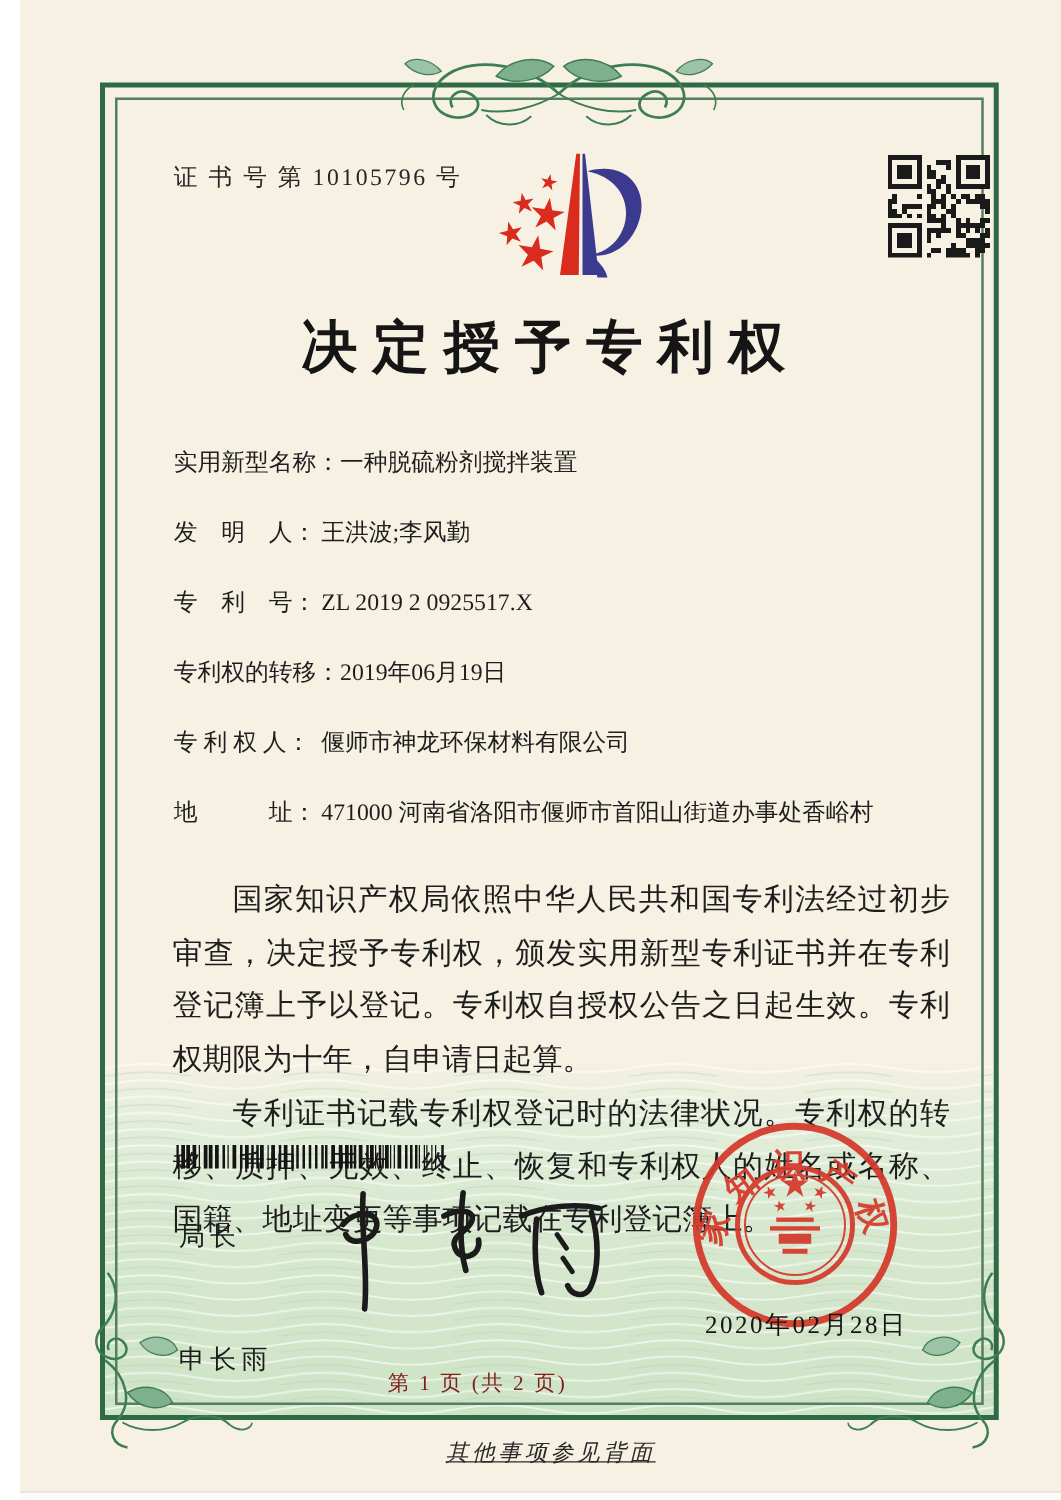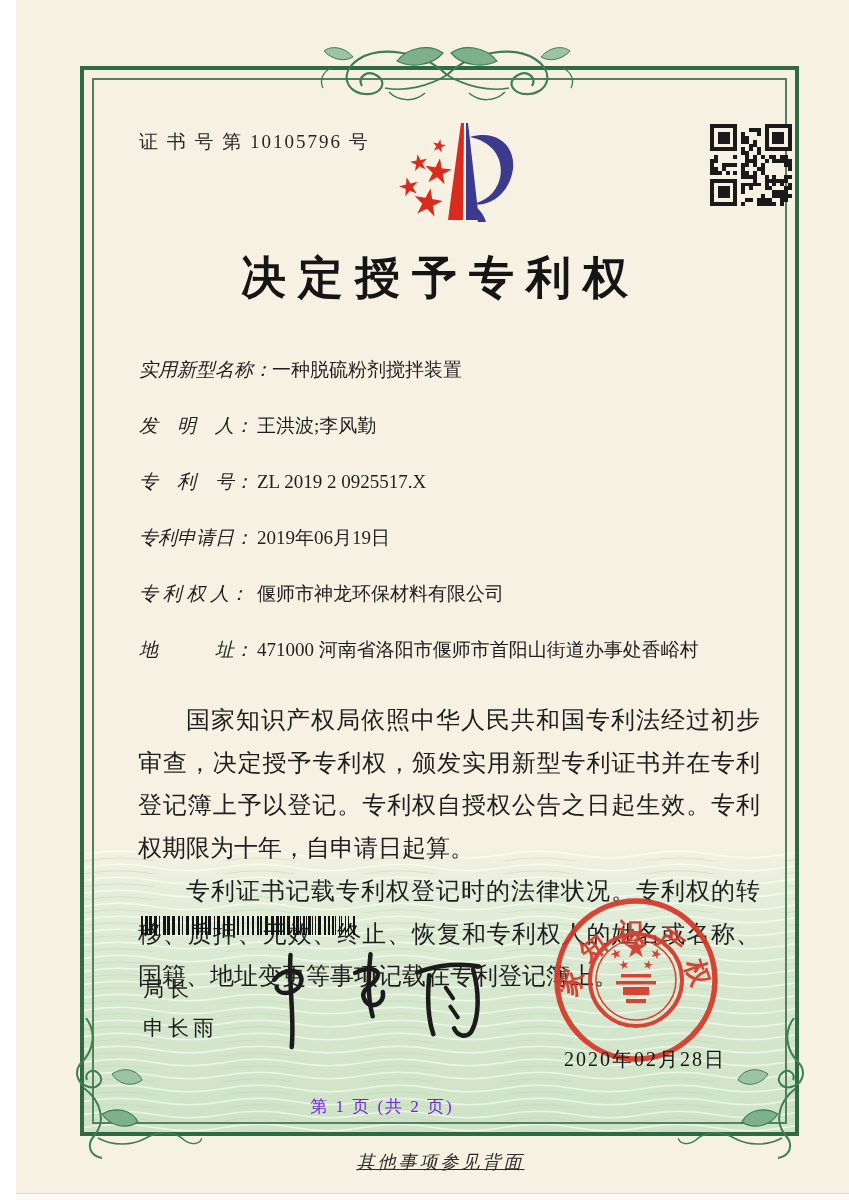--- a/index.html
+++ b/index.html
@@ -9,32 +9,32 @@
   .scan-edge-bottom{position:absolute;left:0;bottom:0;width:849px;height:6px;background:#fbfbf8;border-top:1px solid #ddd9cd;}
   .border-outer{position:absolute;left:64px;top:66px;width:719px;height:1070px;border:4px solid #2e6b45;box-sizing:border-box;}
   .border-inner{position:absolute;left:76px;top:78px;width:695px;height:1046px;border:2px solid #53805f;box-sizing:border-box;}
   .band{position:absolute;left:68px;top:848px;}
   .cert-no{position:absolute;left:123px;top:129px;font-size:19px;letter-spacing:2px;color:#262626;}
   .logo{position:absolute;left:366px;top:110px;}
   .qr{position:absolute;left:694px;top:124px;}
   .title{position:absolute;left:0;top:248px;width:849px;text-align:center;font-size:45px;font-weight:700;letter-spacing:12px;color:#151515;}
   .fields{position:absolute;left:123px;top:357px;width:640px;font-size:19px;color:#1e1e1e;}
   .frow{margin-bottom:30px;white-space:nowrap;}
-  .frow .lbl{display:inline-block;min-width:118px;font-style:italic;}
+  .frow .lbl{display:inline-block;min-width:118px;}
   .grant{margin-top:12px;}
   .grant .g1{display:inline-block;width:332px;}
   .paras{position:absolute;left:122px;top:699px;width:622px;font-size:24px;line-height:1.78;color:#1e1e1e;text-align:justify;}
   .paras p{margin:0;text-indent:2em;}
   .barcode{position:absolute;left:125px;top:916px;}
   .chief-title{position:absolute;left:127px;top:975px;font-size:21px;letter-spacing:4px;color:#1c1c1c;}
-  .chief-name{position:absolute;left:127px;top:1014px;font-size:21px;letter-spacing:4px;color:#1c1c1c;}
+  .chief-name{position:absolute;left:127px;top:1073px;font-size:21px;letter-spacing:4px;color:#1c1c1c;}
   .signature{position:absolute;left:252px;top:942px;transform:rotate(-2deg);}
   .seal{position:absolute;left:528px;top:896px;opacity:0.93;}
   .seal-date{position:absolute;left:548px;top:1046px;font-size:20px;letter-spacing:2px;color:#141414;z-index:5;}
-  .page-info{position:absolute;left:0;top:1095px;width:732px;text-align:center;font-size:17px;letter-spacing:2px;color:#6d28d9;}
+  .page-info{position:absolute;left:0;top:1095px;width:732px;text-align:center;font-size:17px;letter-spacing:2px;color:#7f1d1d;}
   .back-note{position:absolute;left:0;top:1150px;width:849px;text-align:center;font-size:18px;letter-spacing:3px;color:#2a2a2a;font-style:italic;text-decoration:underline;}
   svg{display:block;}
 </style>
 </head>
 <body>
 
 <svg width="0" height="0" aria-hidden="true">
   <defs>
     <path id="star" d="M0,-10 L2.25,-3.09 L9.51,-3.09 L3.63,1.18 L5.88,8.09 L0,3.82 L-5.88,8.09 L-3.63,1.18 L-9.51,-3.09 L-2.25,-3.09 Z"></path>
   </defs>
@@ -245,21 +245,21 @@
       <rect x="1" y="15" width="5" height="5" fill="#f6f1e2"></rect>
       <rect x="2" y="16" width="3" height="3" fill="#1a1a1a"></rect>
     </svg>
 
   <div class="title">决定授予专利权</div>
 
   <div class="fields">
     <div class="frow"><span class="lbl">实用新型名称：</span><span>一种脱硫粉剂搅拌装置</span></div>
     <div class="frow"><span class="lbl">发　明　人：</span><span>王洪波;李风勤</span></div>
     <div class="frow"><span class="lbl">专　利　号：</span><span>ZL 2019 2 0925517.X</span></div>
-    <div class="frow"><span class="lbl">专利申请日：</span><span>2019年06月19日</span></div>
+    <div class="frow"><span class="lbl">专利权的转移：</span><span>2019年06月19日</span></div>
     <div class="frow"><span class="lbl">专 利 权 人：</span><span>偃师市神龙环保材料有限公司</span></div>
     <div class="frow"><span class="lbl">地　　　址：</span><span>471000 河南省洛阳市偃师市首阳山街道办事处香峪村</span></div>
   </div>
 
   <div class="paras">
     <p>国家知识产权局依照中华人民共和国专利法经过初步审查，决定授予专利权，颁发实用新型专利证书并在专利登记簿上予以登记。专利权自授权公告之日起生效。专利权期限为十年，自申请日起算。</p>
     <p>专利证书记载专利权登记时的法律状况。专利权的转移、质押、无效、终止、恢复和专利权人的姓名或名称、国籍、地址变更等事项记载在专利登记簿上。</p>
   </div>
 
   <svg id="barcode" class="barcode" width="220" height="19" viewBox="0 0 220 19">

